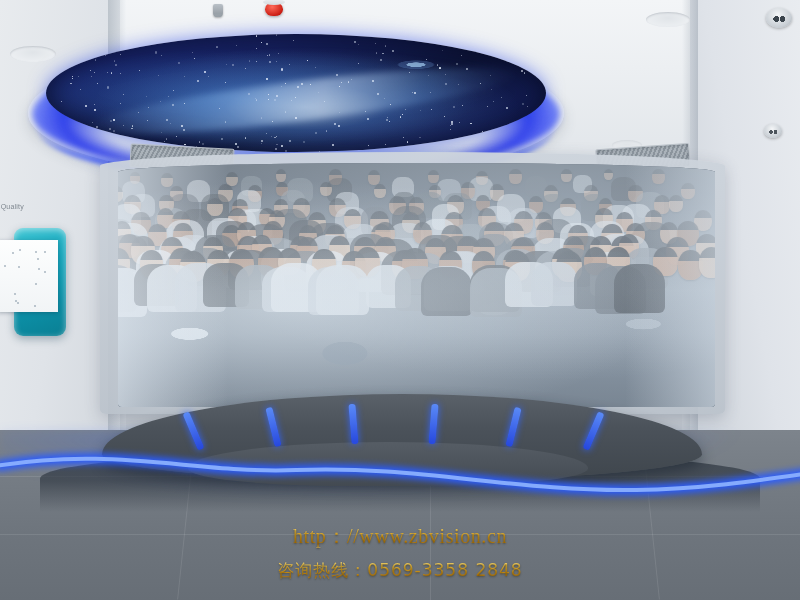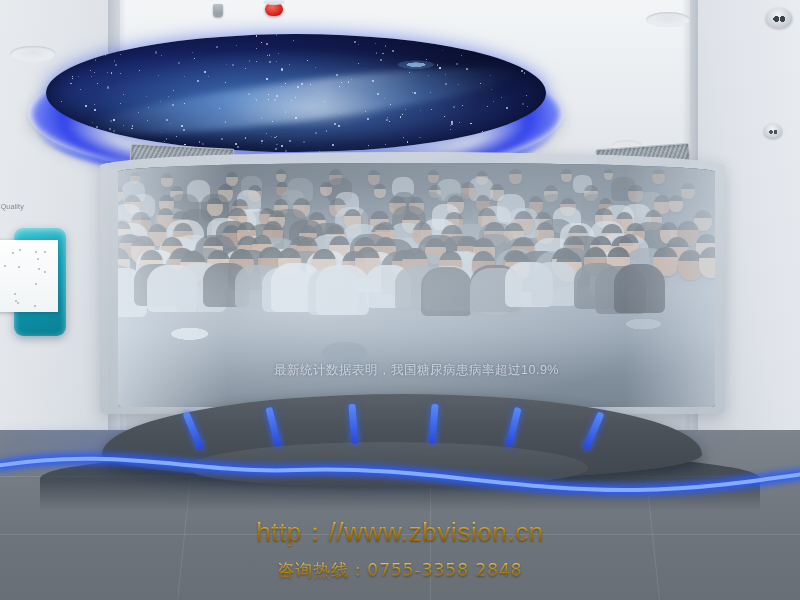--- a/index.html
+++ b/index.html
@@ -270,22 +270,22 @@
     -webkit-background-clip:text;background-clip:text;
     -webkit-text-fill-color:transparent;color:#e0a92a;
     text-shadow:0 1px 2px rgba(40,30,0,.45);
   }
   .company{
     font-size:27px;font-weight:bold;letter-spacing:2px;
     margin-bottom:7px;
     font-family:"DejaVu Sans","Liberation Sans",sans-serif;
   }
   .url{
-    font-size:26px;letter-spacing:.6px;margin-bottom:9px;
-    font-family:Liberation Sans, sans-serif;
+    font-size:20px;letter-spacing:.6px;margin-bottom:9px;
+    font-family:Liberation Serif, serif;
   }
   .hotline{
     font-size:17px;letter-spacing:1px;
     font-family:"DejaVu Sans","Liberation Sans",sans-serif;
   }
 </style>
 </head>
 <body>
 
 <div id="scene">
@@ -789,21 +789,20 @@
         <i class="body" style="left:76.30836076817559%;top:99.80948005829904px;width:48.64790809327847px;height:45.923625240054875px;background:#5b636c;opacity:0.8700000000000001"></i>
         <i class="head" style="left:89.68653549382717%;top:84.02323388203018px;width:24.323954046639233px;height:28.702265775034295px;background:linear-gradient(180deg,#2b3037 0 36%,#c99a7c 36% 100%);opacity:0.92"></i>
         <i class="body" style="left:79.92549897119339%;top:103.13421179698219px;width:50.43614540466393px;height:47.61172126200275px;background:#5b636c;opacity:0.8700000000000001"></i>
         <i class="head" style="left:93.79543895747598%;top:86.76768261316873px;width:25.218072702331966px;height:29.757325788751718px;background:linear-gradient(180deg,#2b3037 0 36%,#b9886a 36% 100%);opacity:0.92"></i>
         <i class="body" style="left:83.02957133058985%;top:100.91094044924554px;width:51.72849794238684px;height:48.83170205761317px;background:#2c3138;opacity:0.8700000000000001"></i>
         <i class="head" style="left:97.25490826474623%;top:84.12504286694102px;width:25.86424897119342px;height:30.519813786008232px;background:linear-gradient(180deg,#2b3037 0 36%,#e0bb9e 36% 100%);opacity:0.92"></i>
       </div>
     <div class="screen-haze"></div>
     <div class="screen-sheen"></div>
     <div class="screen-sheen r"></div>
-    <div class="screen-subtitle">最新统计数据表明，我国糖尿病患病率超过10.9%</div>
   </div>
 
   <div class="floor">
     <div class="floor-tile" style="left:0;top:46px;width:800px;height:1px;"></div>
     <div class="floor-tile" style="left:0;top:104px;width:800px;height:1px;"></div>
     <div class="floor-tile" style="left:186px;top:0;width:1px;height:170px;transform:rotate(6deg);"></div>
     <div class="floor-tile" style="left:430px;top:0;width:1px;height:170px;"></div>
     <div class="floor-tile" style="left:650px;top:0;width:1px;height:170px;transform:rotate(-6deg);"></div>
   </div>
   <div class="floor-glow"></div>
@@ -821,16 +820,16 @@
         <i class="stage-ray" style="left:550px;top:23px;transform:rotate(23deg);"></i>
       </div>
     <svg class="led-wave" viewBox="0 0 850 74" preserveAspectRatio="none">
       <path d="M0,26 C120,6 200,34 300,30 C420,25 520,52 640,50 C720,49 790,36 850,28" stroke="#2a5cff" stroke-width="11" fill="none" opacity="0.95" filter="blur(3px)"></path>
       <path d="M0,26 C120,6 200,34 300,30 C420,25 520,52 640,50 C720,49 790,36 850,28" stroke="#8fb4ff" stroke-width="4" fill="none" opacity="0.9"></path>
     </svg>
   </div>
 
   <div class="overlay">
     <div class="url gold">http：//www.zbvision.cn</div>
-    <div class="hotline gold">咨询热线：0755-3358 2848</div>
+    <div class="hotline gold">咨询热线：0569-3358 2848</div>
   </div>
 
 </div>
 
 </body></html>

